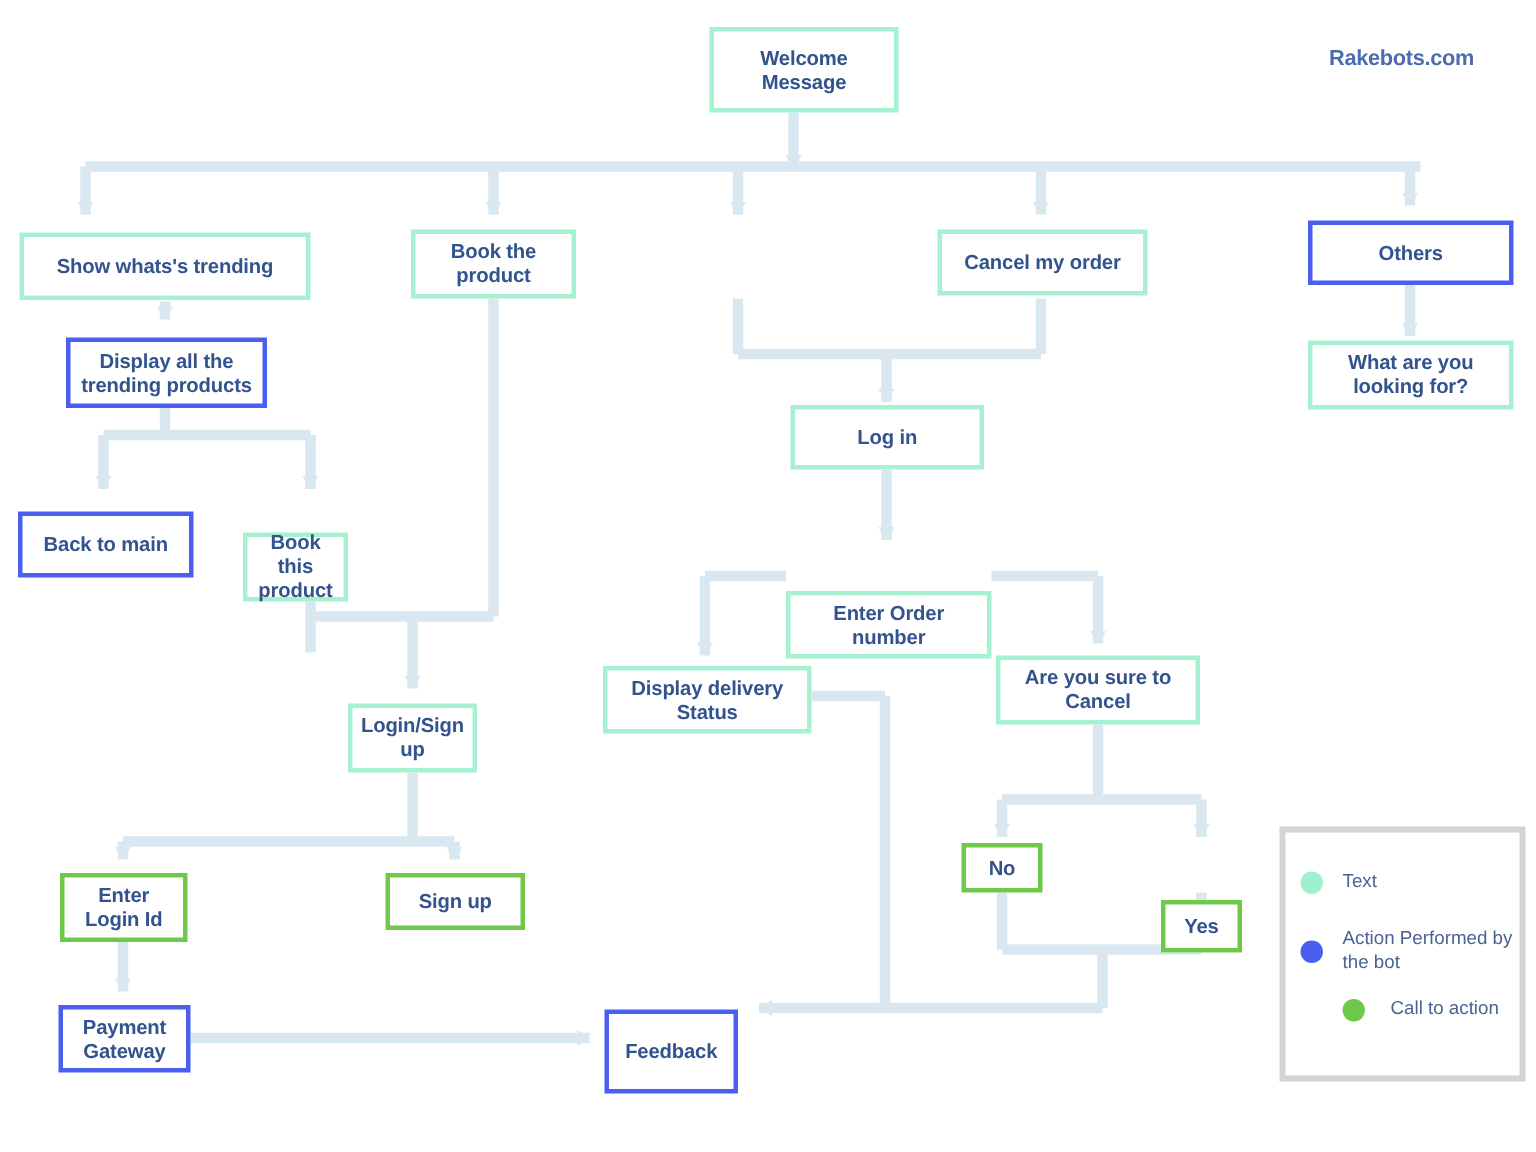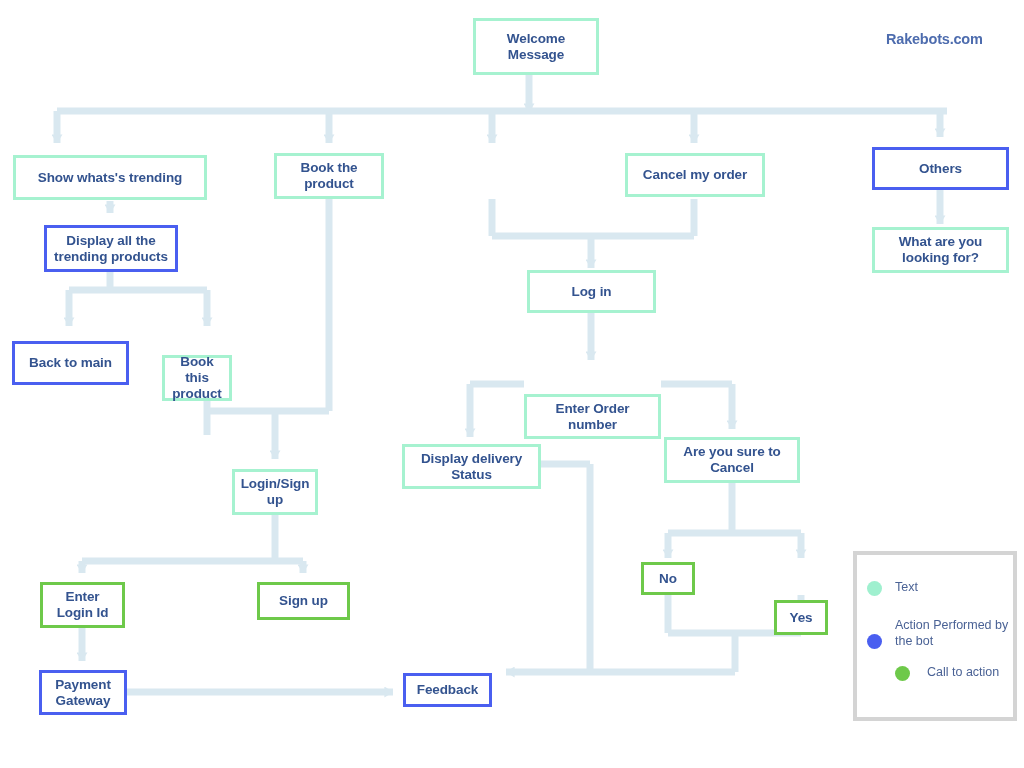--- a/index.html
+++ b/index.html
@@ -60,21 +60,21 @@
     width: 164px;
     height: 170px;
     box-sizing: border-box;
     border: 4px solid #d4d4d4;
     background: #ffffff;
     z-index: 6;
   }
   .legend-row {
     position: absolute;
     display: flex;
-    align-items: flex-end;
+    align-items: center;
     left: 10px;
   }
   .legend-dot {
     width: 15px;
     height: 15px;
     border-radius: 50%;
     flex: 0 0 15px;
     margin-top: 1px;
   }
   .legend-label {
@@ -240,21 +240,21 @@
   </div>
 
   <div class="node cta" style="left:774px; top:562px; width:54px; height:35px;margin-top:38px;">
     <span>Yes</span>
   </div>
 
   <div class="node bot" style="left:39px; top:670px; width:88px; height:45px;">
     <span>Payment Gateway</span>
   </div>
 
-  <div class="node bot" style="left:403px; top:673px; width:89px; height:34px;">
+  <div class="node bot" style="left:403px; top:673px; width:89px; height:56px;">
     <span>Feedback</span>
   </div>
 
   <div id="legend">
     <div class="legend-row" style="top:25px;">
       <div class="legend-dot" style="background:#9ff0cf;"></div>
       <div class="legend-label" style="width:110px;">Text</div>
     </div>
     <div class="legend-row" style="top:63px;">
       <div class="legend-dot" style="background:#4a5ff0;"></div>

